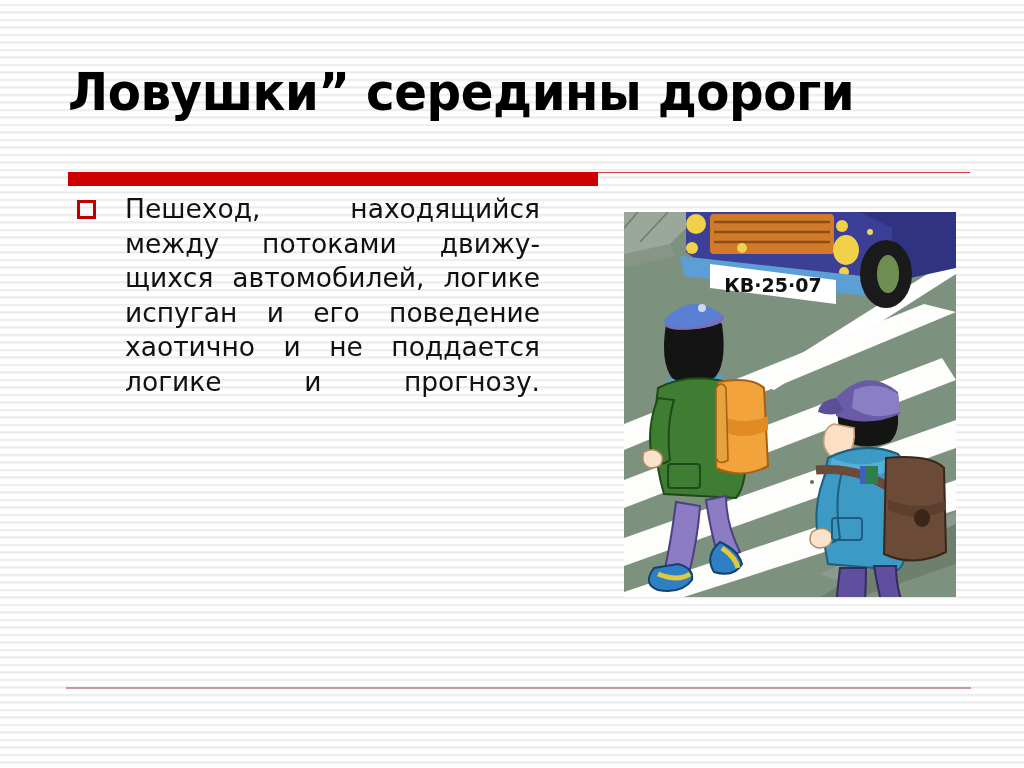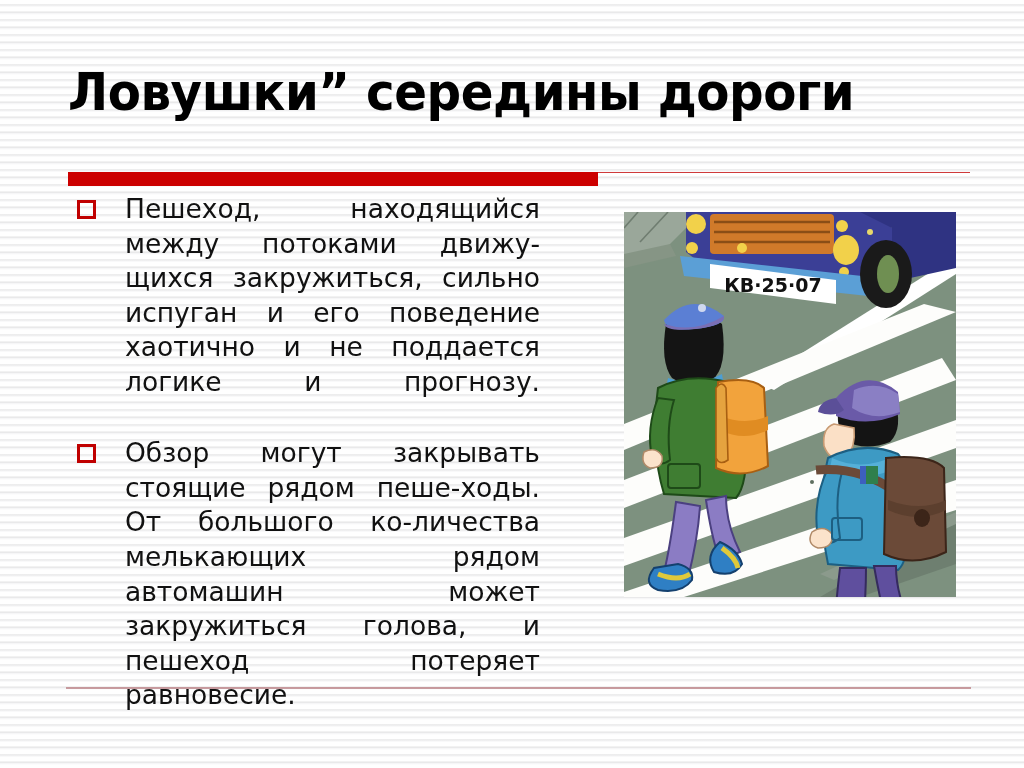--- a/index.html
+++ b/index.html
@@ -108,27 +108,23 @@
 
   <div id="divider-wrap">
     <div id="divider-thick"></div>
     <div id="divider-thin"></div>
   </div>
 
   <div id="body-col">
 
     <div class="bullet-row">
       <span class="bullet-mark"></span>
-      <p class="bullet-text">Пешеход, находящийся между потоками движу-щихся закружиться, сильно испуган и его поведение хаотично и не поддается логике и прогнозу.</p>
+      <p class="bullet-text">Пешеход, находящийся между потоками движу-щихся автомобилей, логике испуган и его поведение хаотично и не поддается логике и прогнозу.</p>
     </div>
 
-    <div class="bullet-row">
-      <span class="bullet-mark"></span>
-      <p class="bullet-text">Обзор могут закрывать стоящие рядом пеше-ходы. От большого ко-личества мелькающих рядом автомашин может закружиться голова, и пешеход потеряет равновесие.</p>
-    </div>
 
   </div>
 
   <div id="illus">
     <svg viewBox="0 0 332 385" preserveAspectRatio="none">
       <defs>
         <clipPath id="frame">
             <rect x="0" y="0" width="332" height="385"></rect>
           </clipPath>
       </defs>

